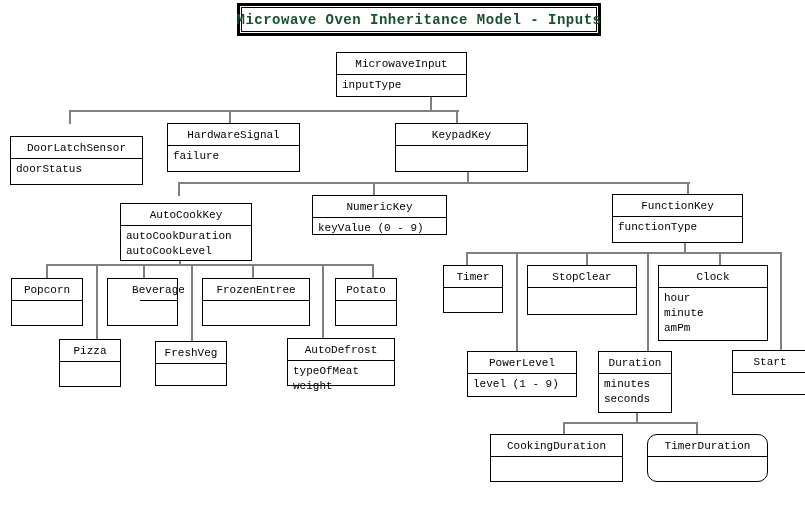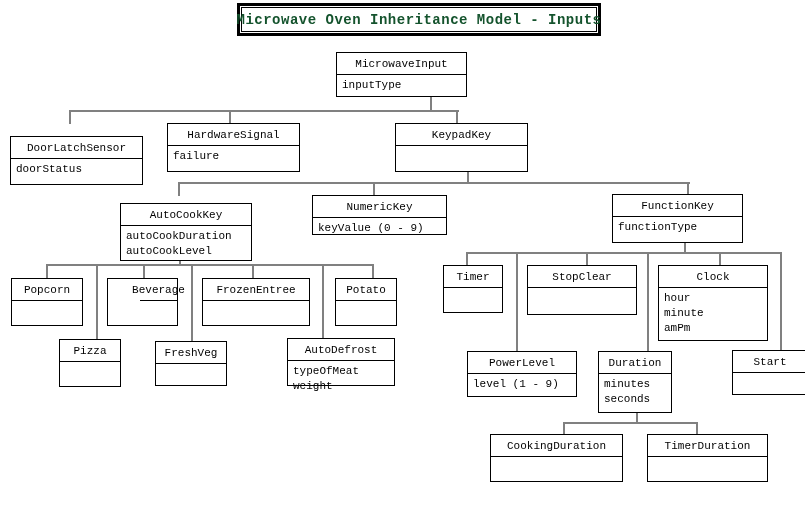--- a/index.html
+++ b/index.html
@@ -230,17 +230,17 @@
   <div class="class-box" style="left: 732px; top: 350px; width: 76px; height: 45px;">
     <div class="class-name">Start</div>
     <div class="class-attrs"></div>
   </div>
 
   <div class="class-box" style="left: 490px; top: 434px; width: 133px; height: 48px;">
     <div class="class-name">CookingDuration</div>
     <div class="class-attrs"></div>
   </div>
 
-  <div class="class-box" style="left: 647px; top: 434px; width: 121px; height: 48px;">
+  <div class="class-box" style="left: 647px; top: 434px; width: 121px; height: 48px; border-radius: 10px;">
     <div class="class-name">TimerDuration</div>
     <div class="class-attrs"></div>
   </div>
 </div>
 
 </body></html>

